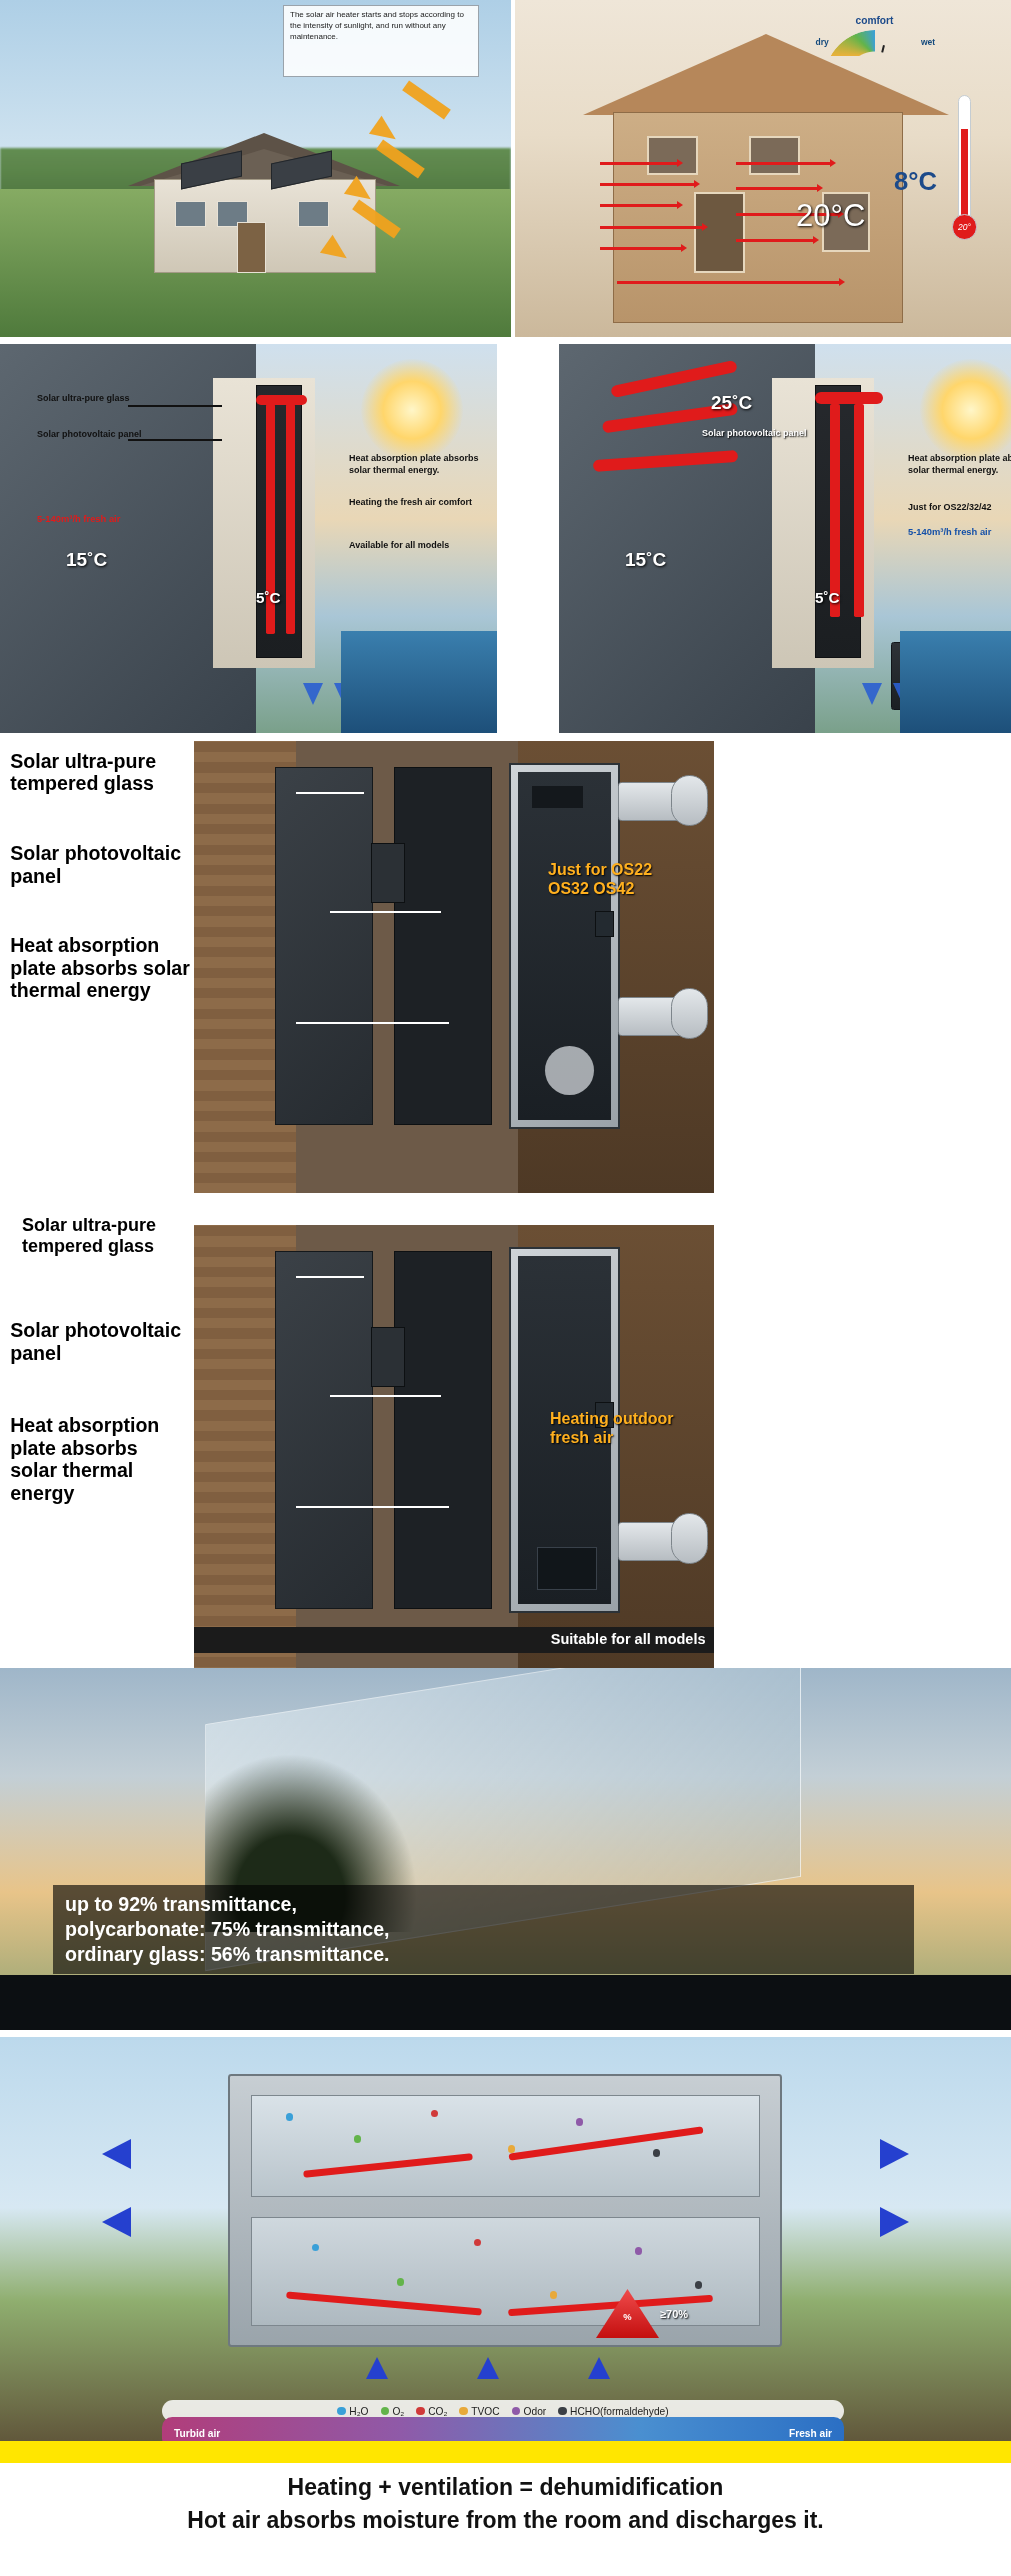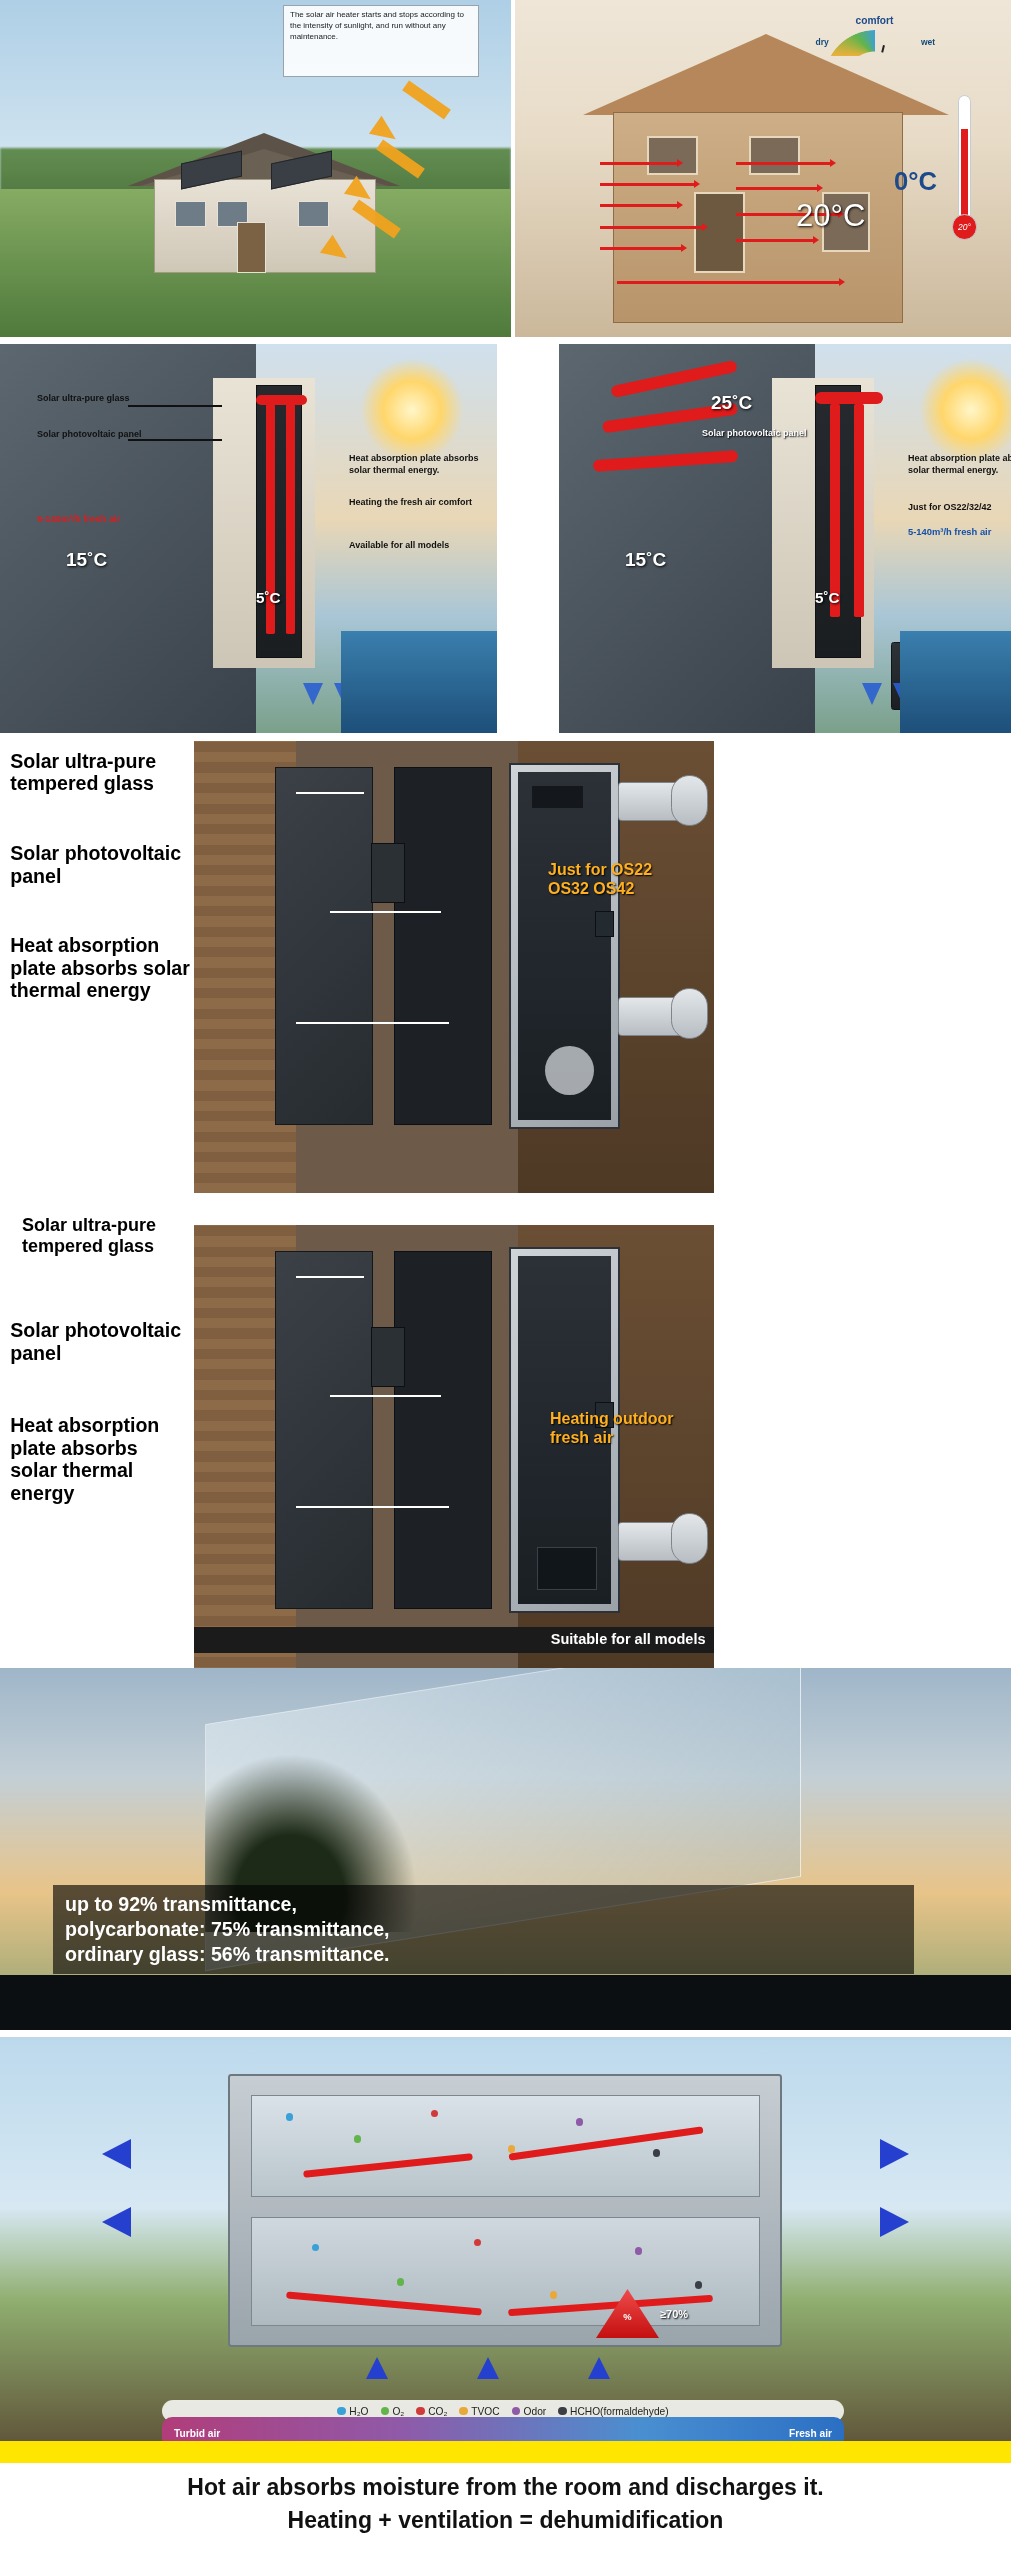--- a/index.html
+++ b/index.html
@@ -237,21 +237,21 @@
 
       <div class="gauge-wrap">
         <div class="gauge-title">comfort</div>
         <div class="gauge-arc">
           <div class="needle"></div>
         </div>
         <div class="gauge-lbl" style="left:-3.4px;top:22px;">dry</div>
         <div class="gauge-lbl" style="right:-5.1px;top:22px;">wet</div>
       </div>
 
-      <div class="temp-0">0°C</div>
+      <div class="temp-0">8°C</div>
 
       <div class="thermo">
         <div class="th-tube"></div>
         <div class="th-fill"></div>
         <div class="th-bulb">20°</div>
       </div>
     </div>
   </div>
 
   <div class="row2">
@@ -449,18 +449,18 @@
     </div>
 
     <div class="r5-flowbar">
       <span>Turbid air</span>
       <span>Fresh air</span>
     </div>
     <div class="r5-yellow"></div>
   </div>
 
   <div class="caps">
+    <div class="cap">Heating + ventilation = dehumidification</div>
     <div class="cap">Hot air absorbs moisture from the room and discharges it.</div>
-    <div class="cap">Heating + ventilation = dehumidification</div>
   </div>
 
 </div>
 
 
 </body></html>

